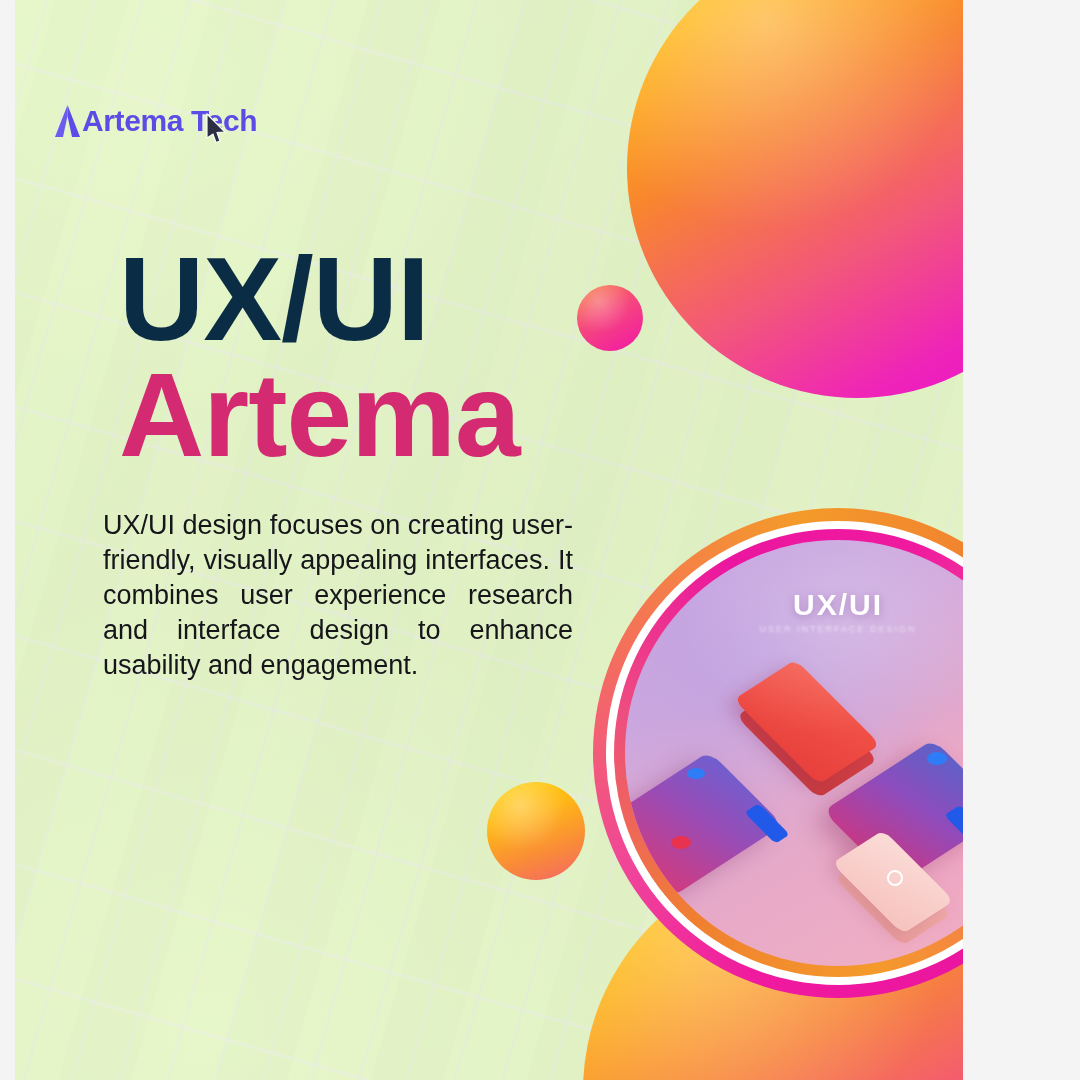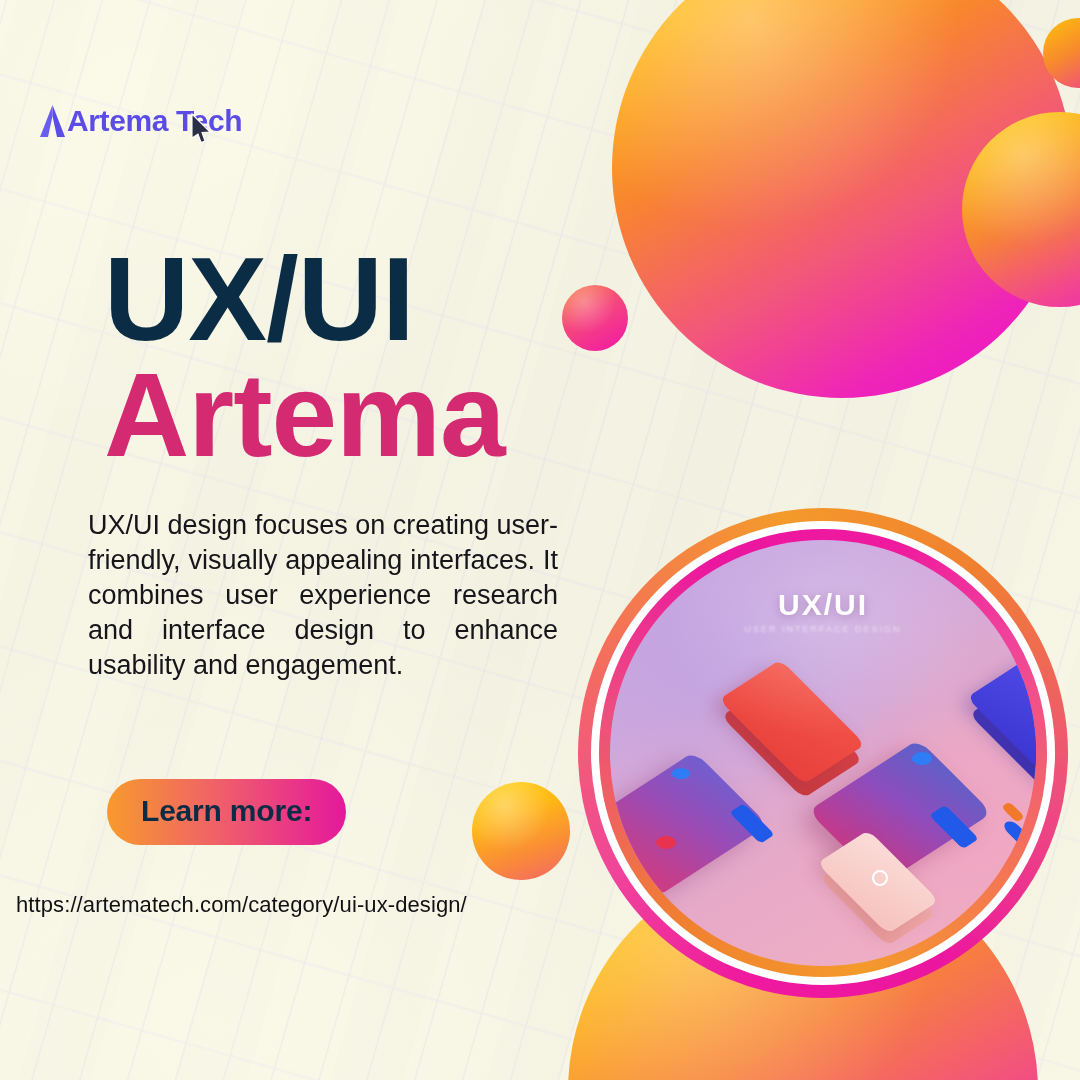--- a/index.html
+++ b/index.html
@@ -6,23 +6,24 @@
   html, body {
     width:1080px; height:1080px;
     overflow:hidden;
     font-family:"Liberation Sans", sans-serif;
     background:#f4f4f4;
   }
 
   
   #poster {
     position:relative;
-    width:1080px; height:1080px;
-    background:#fef9c3;
+    width:948px; height:1080px;
+    background:#bef264;
     overflow:hidden;
+    margin-left:15px;
   }
 
   
   .bg-texture {
     position:absolute; inset:-20%;
     background:
       repeating-linear-gradient(108deg,
         rgba(255,255,255,0) 0px,
         rgba(255,255,255,0) 14px,
         rgba(214,214,216,0.50) 14px,
@@ -318,23 +319,21 @@
     <path d="M6 4 L24 22 L16 22.5 L19 31 L15 32.5 L12 24 L6 28 Z" fill="#2b2f45" stroke="#ffffff" stroke-width="1.1"></path>
   </svg>
 
   <div id="headline">
     <div class="line1">UX/UI</div>
     <div class="line2">Artema</div>
   </div>
 
   <p id="body-copy">UX/UI design focuses on creating user-friendly, visually appealing interfaces. It combines user experience research and interface design to enhance usability and engagement.</p>
 
-  <button id="learn-more">Learn more:</button>
-
-  <div id="site-url">https://artematech.com/category/ui-ux-design/</div>
+
 
   <div id="feature-circle">
     <div class="white-ring">
       <div class="inner-ring">
         <div id="feature-photo">
 
           <div class="iso-label">UX/UI</div>
           <div class="iso-sub">USER INTERFACE DESIGN</div>
 
           <div class="iso card-red2"></div>

